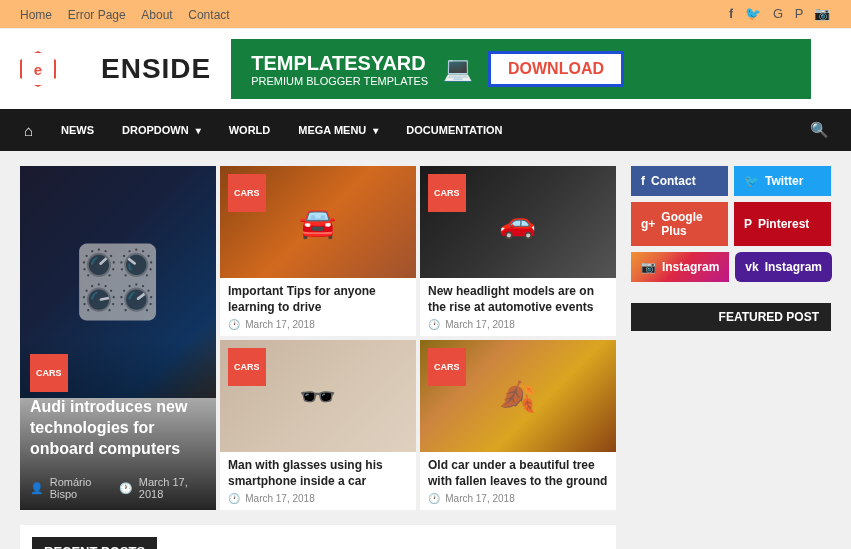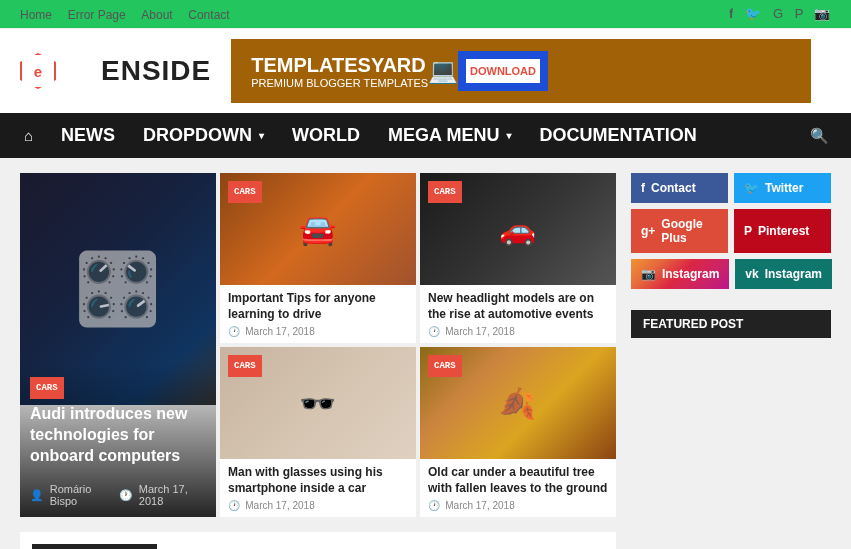--- a/index.html
+++ b/index.html
@@ -1,36 +1,36 @@
 <!DOCTYPE html>
 <html><head>
   <meta charset="utf-8">
   <style>
     * { margin: 0; padding: 0; box-sizing: border-box; }
     body { font-family: Arial, sans-serif; font-size: 13px; background: #f0f0f0; width: 851px; }
 
     
-    .top-bar { background: #22c55e; border-bottom: 1px solid #eee; padding: 6px 20px; display: flex; justify-content: space-between; align-items: center; }
+    .top-bar { background: #fdba74; border-bottom: 1px solid #eee; padding: 6px 20px; display: flex; justify-content: space-between; align-items: center; }
     .top-bar-links a { color: #555; text-decoration: none; margin-right: 12px; font-size: 12px; }
     .top-bar-social a { color: #555; margin-left: 8px; font-size: 13px; text-decoration: none; }
 
     
     .header { background: #fff; padding: 10px 20px; display: flex; align-items: center; justify-content: space-between; }
     .logo { display: flex; align-items: center; gap: 8px; }
     .logo-hex { width: 36px; height: 36px; background: #fff; border: 2px solid #e74c3c; display: flex; align-items: center; justify-content: center; font-size: 15px; font-weight: bold; color: #e74c3c; clip-path: polygon(50% 0%, 100% 25%, 100% 75%, 50% 100%, 0% 75%, 0% 25%); }
     .logo-text { font-size: 28px; font-weight: bold; color: #222; letter-spacing: 1px; margin-left: 37px; }
-    .banner { background: #a16207; padding: 12px 20px; display: flex; align-items: center; flex: 1; margin: 0 20px; }
+    .banner { background: #15803d; padding: 12px 20px; display: flex; align-items: center; gap: 15px; flex: 1; margin: 0 20px; }
     .banner-text h2 { color: #fff; font-size: 20px; font-weight: 900; text-transform: uppercase; }
     .banner-text p { color: #fff; font-size: 11px; text-transform: uppercase; }
     .banner-device { color: #fff; font-size: 24px; }
-    .banner-btn { border: 8px solid #1d4ed8; color: #e74c3c; padding: 6px 4px; font-size: 11px; font-weight: bold; background: #fff; cursor: pointer; white-space: nowrap; }
+    .banner-btn { border: 3px solid #1d4ed8; color: #e74c3c; padding: 6px 17px; font-size: 16px; font-weight: bold; background: #fff; cursor: pointer; white-space: nowrap; }
 
     
     .navbar { background: #1a1a1a; display: flex; align-items: center; padding: 0 10px; }
-    .navbar a { color: #fff; text-decoration: none; padding: 12px 14px; font-size: 18px; font-weight: 600; text-transform: uppercase; display: flex; align-items: center; gap: 4px; }
+    .navbar a { color: #fff; text-decoration: none; padding: 12px 14px; font-size: 11px; font-weight: 600; text-transform: uppercase; display: flex; align-items: center; gap: 4px; }
     .navbar a.home-icon { font-size: 15px; }
     .navbar .has-dropdown::after { content: '▾'; font-size: 10px; margin-left: 3px; }
     .nav-search { margin-left: auto; color: #fff; font-size: 15px; cursor: pointer; padding: 12px; }
 
     
     .main { padding: 15px 20px; display: flex; gap: 15px; }
     .content-area { flex: 1; }
     .sidebar { width: 200px; }
 
     
@@ -43,21 +43,21 @@
     .grid-item { position: relative; overflow: hidden; }
     .grid-img { width: 100%; height: 112px; display: flex; align-items: center; justify-content: center; overflow: hidden; position: relative; }
     .img-drive { background: linear-gradient(135deg, #8B4513 0%, #D2691E 50%, #A0522D 100%); }
     .img-drive::before { content: '🚘'; font-size: 30px; }
     .img-headlight { background: linear-gradient(135deg, #1a1a1a 0%, #333 50%, #555 100%); }
     .img-headlight::before { content: '🚗'; font-size: 30px; color: #aaa; }
     .img-glasses { background: linear-gradient(135deg, #c8b4a0 0%, #d4c4b0 50%, #e0d0c0 100%); }
     .img-glasses::before { content: '🕶️'; font-size: 30px; }
     .img-oldcar { background: linear-gradient(135deg, #8B6914 0%, #CD853F 30%, #DAA520 60%, #8B4513 100%); }
     .img-oldcar::before { content: '🍂'; font-size: 30px; }
-    .cat-tag { background: #e74c3c; color: #fff; font-size: 9px; font-weight: bold; padding: 6px 6px; text-transform: uppercase; position: absolute; top: 8px; left: 8px; z-index: 2; font-family: Liberation Mono, monospace; }
+    .cat-tag { background: #e74c3c; color: #fff; font-size: 9px; font-weight: bold; padding: 14px 6px; text-transform: uppercase; position: absolute; top: 8px; left: 8px; z-index: 2; }
     .overlay-text { position: absolute; bottom: 0; left: 0; right: 0; background: linear-gradient(transparent, rgba(0,0,0,0.85)); padding: 15px 10px 10px; color: #fff; }
     .overlay-text .cat-tag { position: static; display: inline-block; margin-bottom: 5px; }
     .overlay-text h3 { font-size: 16px; font-weight: bold; line-height: 1.3; margin-bottom: 17px; }
     .overlay-text .meta { font-size: 11px; color: #ccc; display: flex; align-items: center; gap: 6px; }
     .grid-text { padding: 6px 8px; background: #fff; }
     .grid-text h4 { font-size: 12px; font-weight: bold; line-height: 1.3; color: #222; margin-bottom: 4px; }
     .grid-text .meta { font-size: 10px; color: #888; }
     .clock-icon::before { content: '🕐'; font-size: 10px; margin-right: 2px; }
 
     
@@ -66,22 +66,22 @@
 
     
     .social-btns { margin-bottom: 15px; }
     .social-row { display: grid; grid-template-columns: 1fr 1fr; gap: 6px; margin-bottom: 0; }
     .social-btn { padding: 8px 10px; color: #fff; font-size: 12px; font-weight: bold; display: flex; align-items: center; gap: 6px; cursor: pointer; margin-bottom: 6px; }
     .social-btn.facebook { background: #3b5998; }
     .social-btn.twitter { background: #1da1f2; }
     .social-btn.googleplus { background: #dd4b39; }
     .social-btn.pinterest { background: #bd081c; }
     .social-btn.instagram { background: linear-gradient(135deg, #f09433, #e6683c, #dc2743, #cc2366, #bc1888); }
-    .social-btn.vkontakte { background: #0f766e; }
-    .featured-post-header { background: #222; color: #fff; padding: 7px 12px; font-size: 12px; font-weight: bold; text-transform: uppercase; }
+    .social-btn.vkontakte { background: #4c1d95; border-radius: 6px; }
+    .featured-post-header { background: #222; color: #fff; padding: 7px 12px; font-size: 12px; font-weight: bold; text-transform: uppercase; text-align: right; }
   </style>
 </head>
 <body>
 
 <div class="top-bar">
   <div class="top-bar-links">
     <a href="#">Home</a>
     <a href="#">Error Page</a>
     <a href="#">About</a>
     <a href="#">Contact</a>

